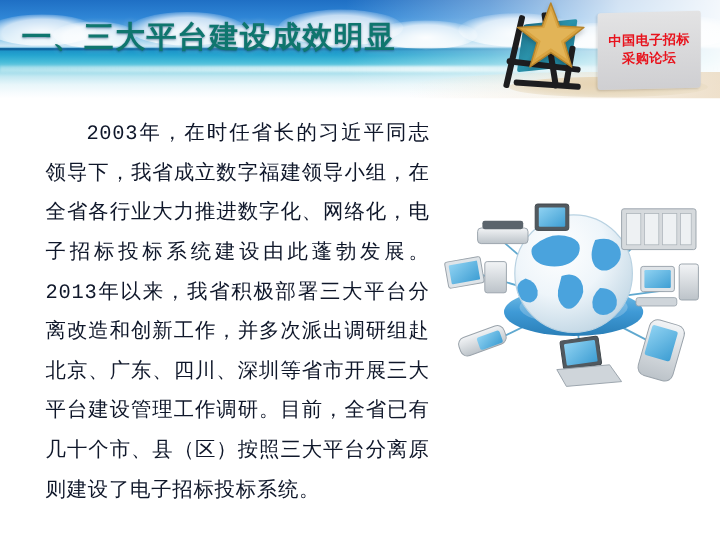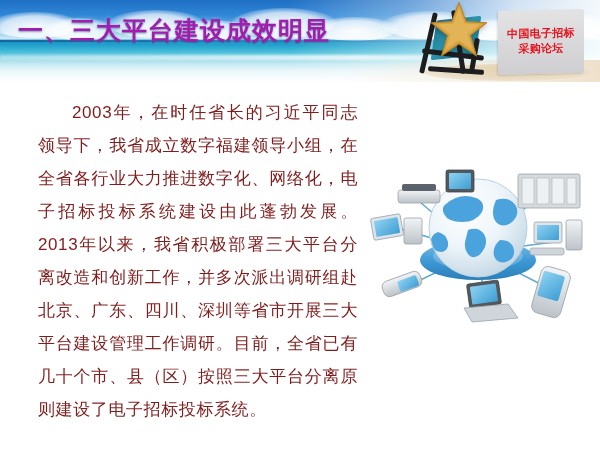--- a/index.html
+++ b/index.html
@@ -95,21 +95,21 @@
     border-radius: 60% 0 0 0;
   }
 
   
   .slide-title {
     position: absolute;
     left: 18px; top: 14px;
     font-family: "DejaVu Sans", "Liberation Sans", sans-serif;
     font-size: 25px;
     font-weight: bold;
-    color: #a21caf;
+    color: #0f766e;
     letter-spacing: 1px;
     white-space: nowrap;
     text-shadow:
       0 1px 2px rgba(10,60,105,0.55),
       0 0 5px rgba(255,255,255,0.35);
     z-index: 6;
   }
 
   
   .logo-group {
@@ -172,24 +172,24 @@
     width: 62px; height: 60px;
     color: #d9a441;
     filter: drop-shadow(0 2px 2px rgba(0,0,0,0.22));
   }
 
   
   .body-text {
     position: absolute;
     left: 38px; top: 96px;
     width: 320px;
-    font-family: Liberation Sans, sans-serif;
+    font-family: Liberation Mono, monospace;
     font-size: 17px;
     line-height: 33px;
-    color: #7f1d1d;
+    color: #0f172a;
     text-align: justify;
     text-justify: inter-character;
     text-indent: 34px;
     letter-spacing: 0.6px;
   }
 
   
   .network-figure {
     position: absolute;
     left: 368px; top: 156px;

